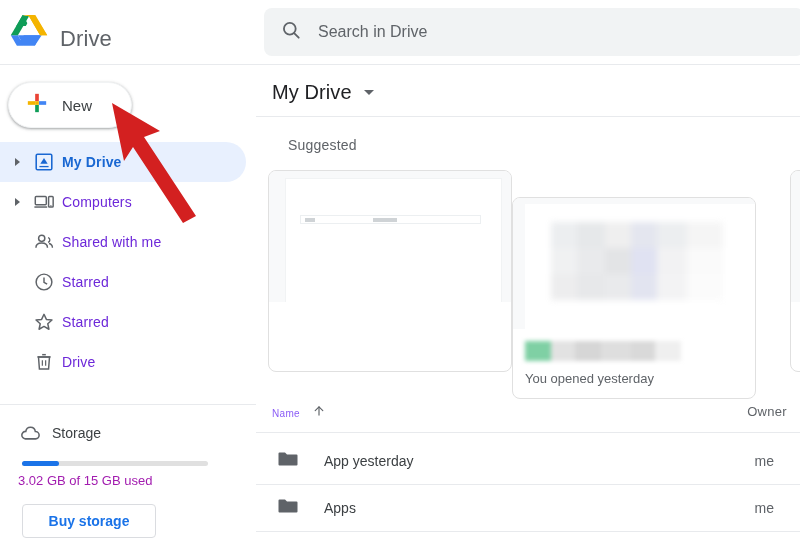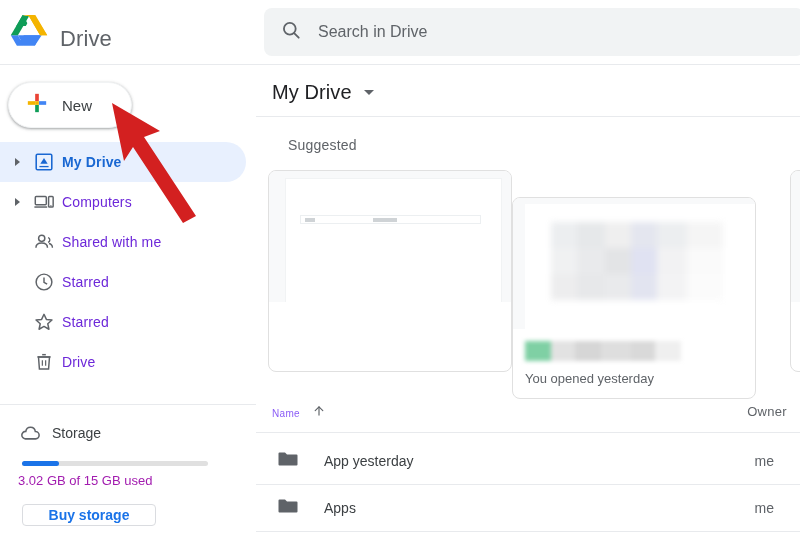--- a/index.html
+++ b/index.html
@@ -89,21 +89,21 @@
   }
   #storage-bar-fill {
     height: 5px; border-radius: 3px; background: #1a73e8;
   }
   #storage-text {
     position: absolute; left: 18px; top: 473px;
     font-size: 13px; color: #a21caf;
   }
   #buy-storage {
     position: absolute; left: 22px; top: 504px;
-    width: 134px; height: 22px;
+    width: 134px; height: 34px;
     border: 1px solid #dadce0; border-radius: 4px;
     display: flex; align-items: center; justify-content: center;
     background: #fff;
   }
   #buy-storage-label { font-size: 14px; color: #1a73e8; font-weight: bold; }
 
   
   #search-wrap {
     position: absolute; left: 264px; top: 8px;
     width: 540px; height: 48px;

